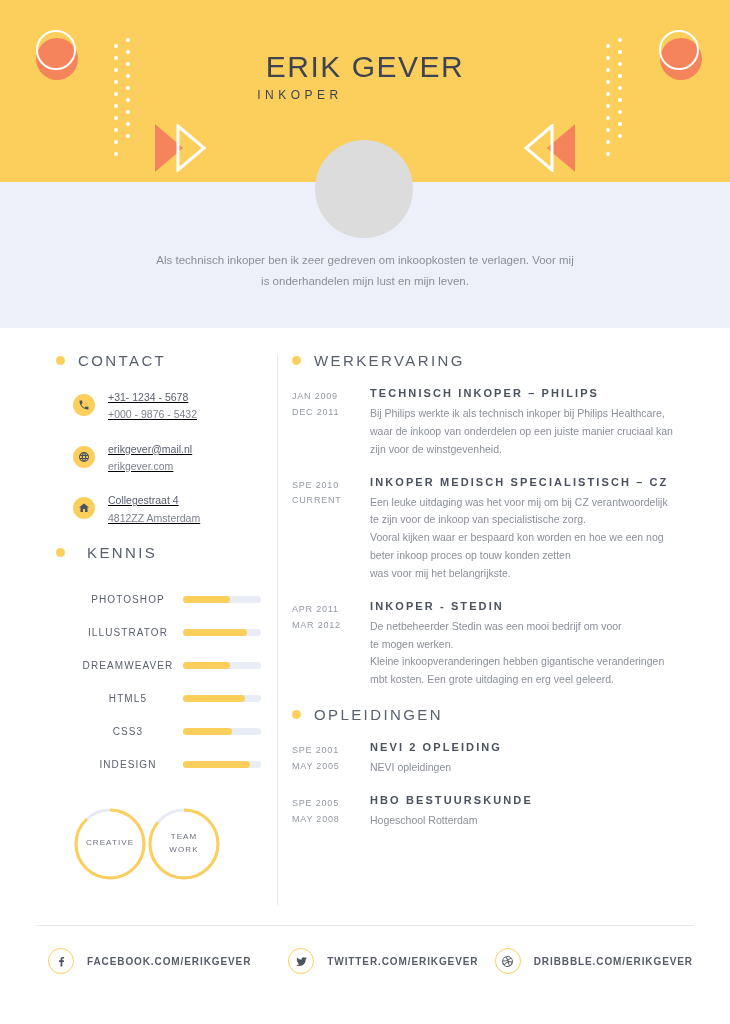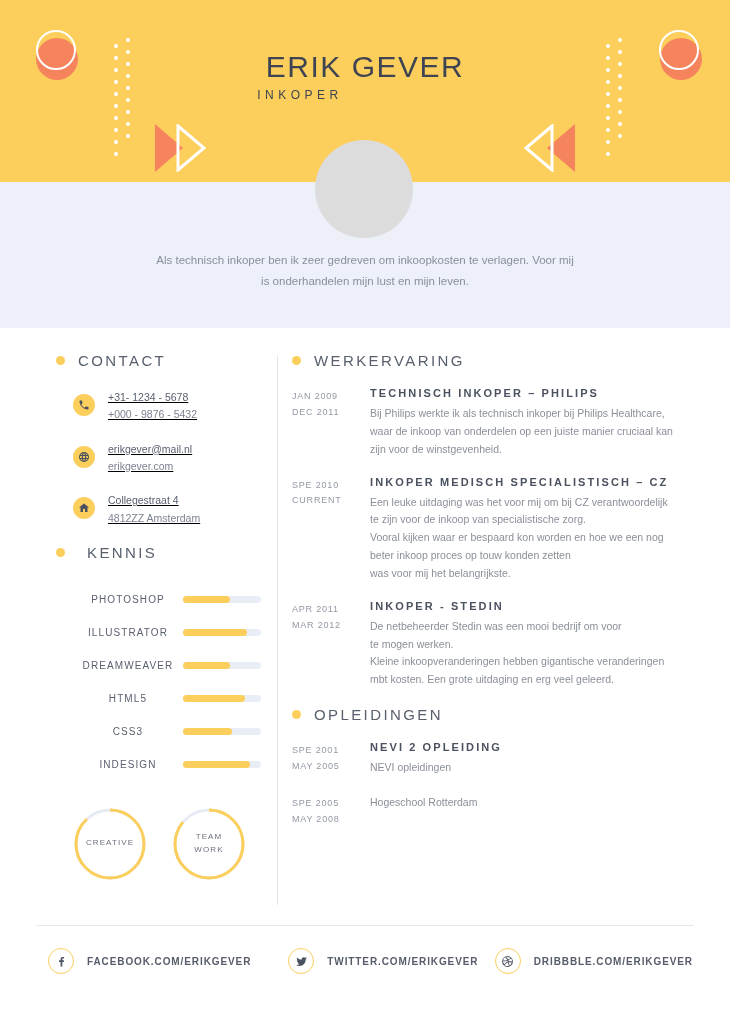--- a/index.html
+++ b/index.html
@@ -98,21 +98,21 @@
   .ctext div:last-child { color: #7C8290; }
 
   
   .kennis-list { margin-top: 22px; padding-left: 17px; }
   .bar-row { display: flex; align-items: center; height: 33px; text-align: center; }
   .bar-label { width: 110px; font-size: 10px; letter-spacing: 1.1px; color: #5A6070; }
   .bar-track { position: relative; width: 78px; height: 7px; border-radius: 4px; background: #E9EDF5; }
   .bar-fill  { position: absolute; left: 0; top: 0; height: 7px; border-radius: 4px; background: #FCCF5D; }
 
   
-  .rings { margin-top: 26px; padding-left: 17px; display: flex; gap: 25px; }
+  .rings { margin-top: 26px; padding-left: 17px; display: flex; }
   .ring-wrap { position: relative; width: 74px; height: 74px; }
   .ring-label {
     position: absolute; left: 0; top: 0; width: 74px; height: 74px;
     display: flex; flex-direction: column; align-items: center; justify-content: center;
     font-size: 8px; letter-spacing: 1.1px; color: #6B717E; line-height: 1.6; text-align: center;
   }
 
   
   .entries { margin-top: 18px; }
   .entry { display: flex; margin-bottom: 17px; }
@@ -395,20 +395,21 @@
               <div>NEVI opleidingen</div>
             </div>
           </div>
         </div>
         <div class="entry">
           <div class="entry-date">
             <div>SPE 2005</div>
             <div>MAY 2008</div>
           </div>
           <div class="entry-body">
+            <div class="entry-title">HBO BESTUURSKUNDE</div>
             <div class="entry-desc">
               <div>Hogeschool Rotterdam</div>
             </div>
           </div>
         </div>
       </div>
   </div>
 
   <div class="divider-h"></div>
   <div class="footer" id="footer-list">

